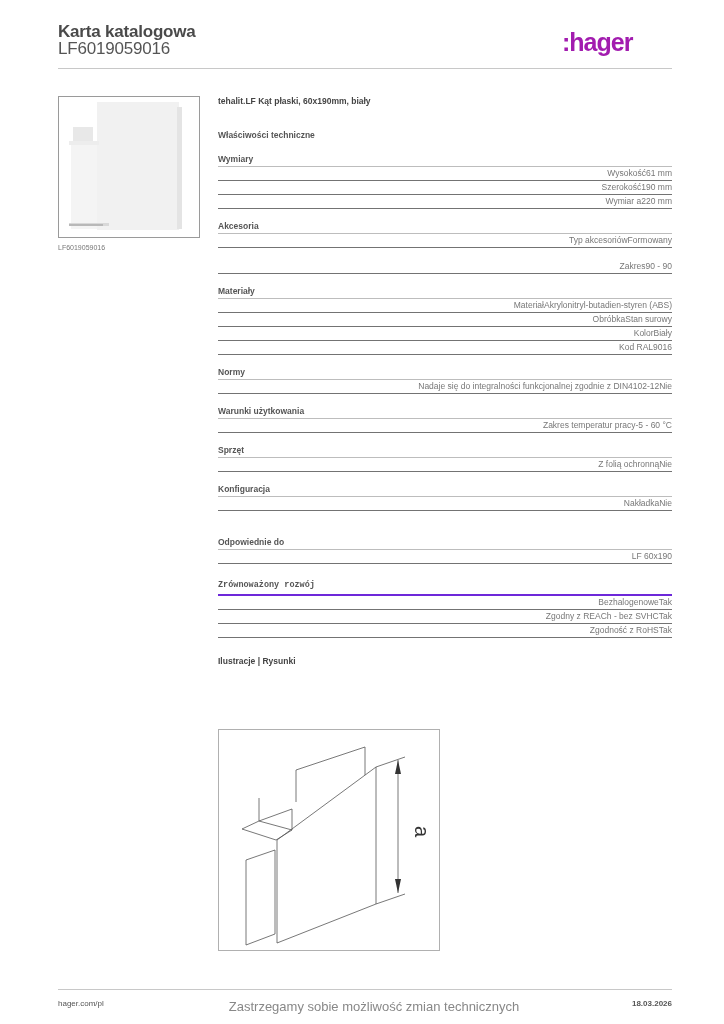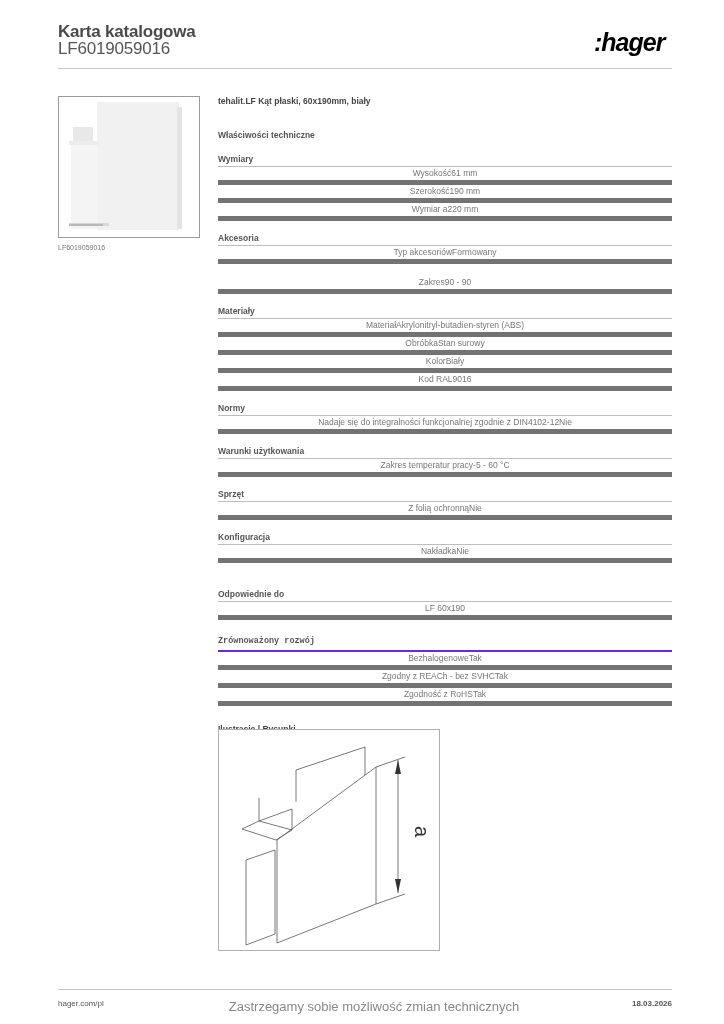--- a/index.html
+++ b/index.html
@@ -1,28 +1,28 @@
 <!DOCTYPE html>
 <html><head>
 <meta charset="utf-8">
 <style>
   html,body{margin:0;padding:0;background:#fff;}
   body{width:724px;height:1024px;position:relative;overflow:hidden;font-family:"Liberation Sans",sans-serif;color:#555;}
   .header-title{position:absolute;left:58px;top:22px;font-size:17px;font-weight:bold;color:#4a4a4a;letter-spacing:-0.2px;}
   .header-code{position:absolute;left:58px;top:39px;font-size:17px;color:#555;letter-spacing:-0.2px;}
-  .logo{position:absolute;left:594px;top:28px;font-size:25px;font-weight:bold;color:#000000;letter-spacing:-1px;font-style:italic;}
+  .logo{position:absolute;left:562px;top:28px;font-size:25px;font-weight:bold;color:#a21caf;letter-spacing:-1px;}
   .header-rule{position:absolute;left:58px;top:68px;width:614px;height:1px;background:#c8c8c8;}
   .product-photo{position:absolute;left:58px;top:96px;width:142px;height:142px;border:1px solid #9a9a9a;box-sizing:border-box;background:#fff;overflow:hidden;}
   .photo-caption{position:absolute;left:58px;top:244px;font-size:7px;color:#777;}
   .content{position:absolute;left:218px;top:96px;width:454px;}
   .product-name{font-size:8.5px;font-weight:bold;color:#444;height:14px;}
   .section-main{font-size:8.5px;font-weight:bold;color:#555;margin-top:20px;height:12px;}
   .group{margin-top:12px;}
   .group-title{font-size:8.5px;font-weight:bold;color:#555;height:12px;border-bottom:1px solid #bdbdbd;}
-  .row{display:flex;justify-content:center;font-size:8.5px;color:#777;height:13px;line-height:13px;border-bottom:5px solid #737373;}
+  .row{display:flex;justify-content:flex-end;font-size:8.5px;color:#777;height:13px;line-height:13px;border-bottom:1px solid #737373;}
   .row span{white-space:nowrap;}
   .ill-title{font-size:8.5px;font-weight:bold;color:#444;margin-top:18px;height:12px;}
   .ill-box{position:absolute;left:218px;top:729px;width:222px;height:222px;border:1px solid #b0b0b0;box-sizing:border-box;background:#fff;}
   .footer-rule{position:absolute;left:58px;top:989px;width:614px;height:1px;background:#c8c8c8;}
   .footer-left{position:absolute;left:58px;top:999px;font-size:8px;font-weight:normal;color:#555;}
   .footer-center{position:absolute;left:12px;width:724px;text-align:center;top:999px;font-size:13px;color:#888;}
   .footer-right{position:absolute;right:52px;top:999px;font-size:8px;font-weight:bold;color:#555;}
 </style>
 </head>
 <body>

